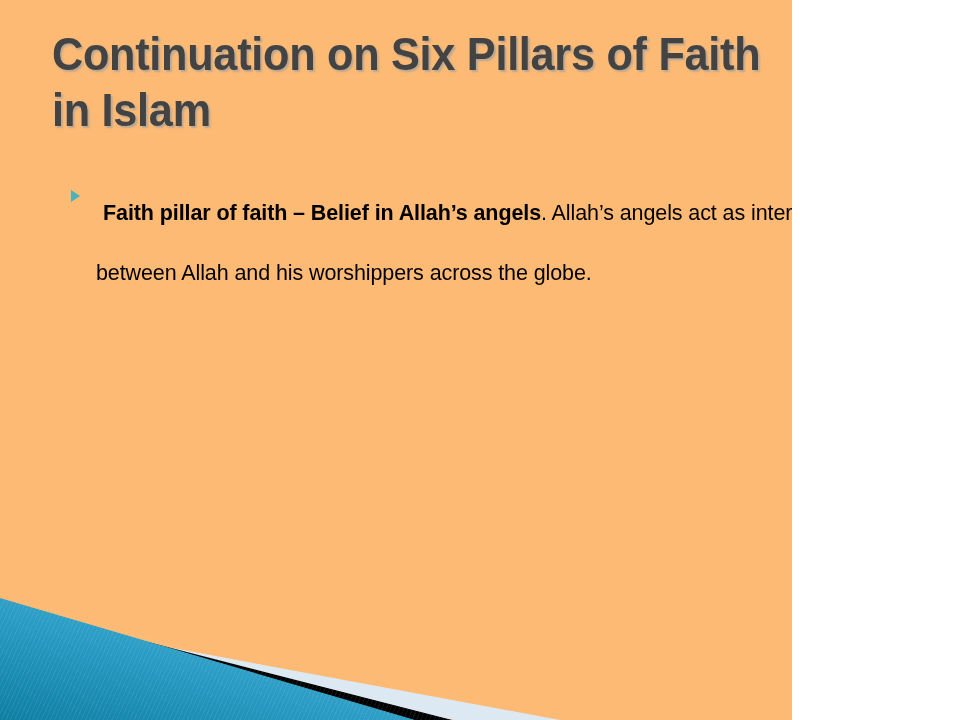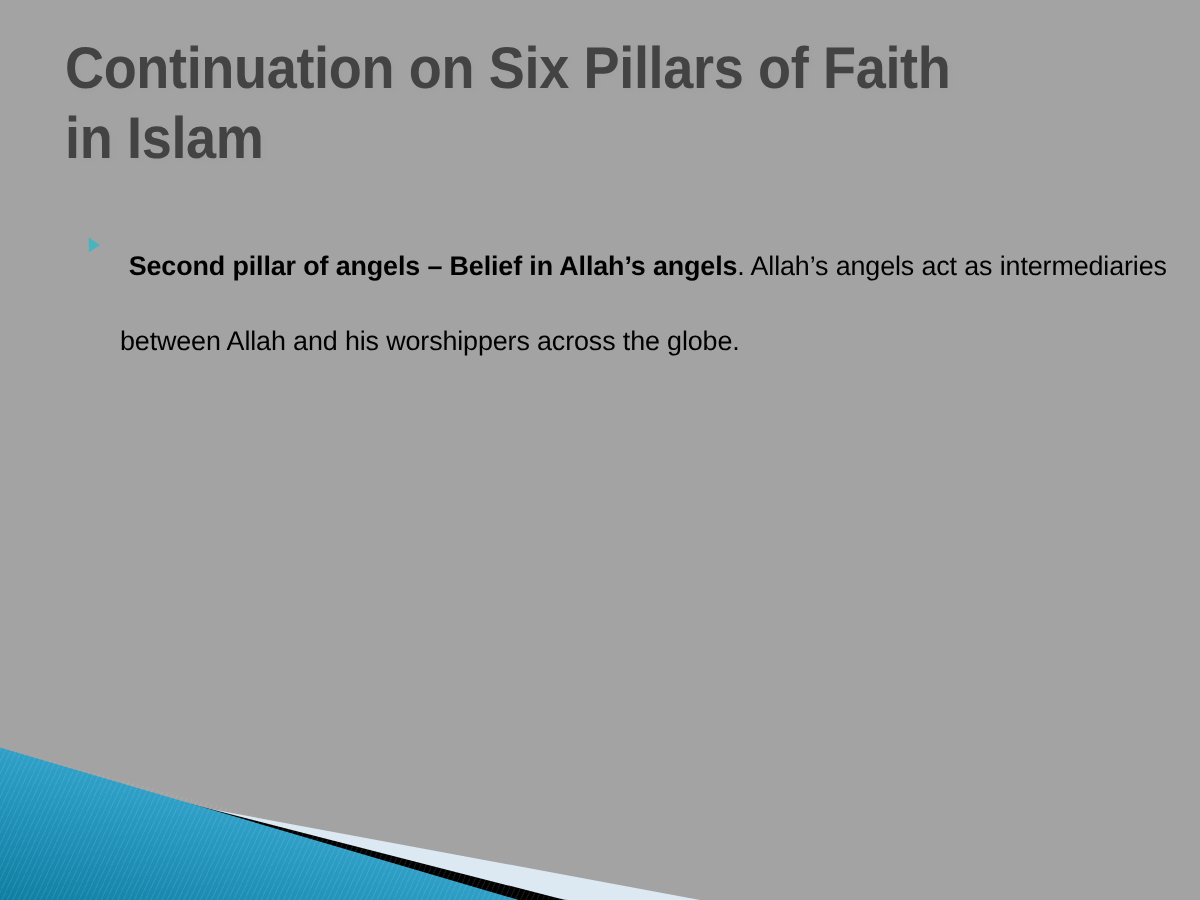--- a/index.html
+++ b/index.html
@@ -6,23 +6,23 @@
     margin: 0;
     padding: 0;
     background: #ffffff;
   }
   body {
     font-family: "Liberation Sans", sans-serif;
   }
 
   .slide {
     position: relative;
-    width: 960px;
+    width: 792px;
     height: 720px;
-    background: #a3a3a3;
+    background: #fdba74;
     overflow: hidden;
   }
 
   
   .title-block {
     position: absolute;
     left: 52px;
     top: 26px;
     width: 860px;
   }
@@ -122,21 +122,21 @@
 
   <div class="title-block">
     <h1 class="slide-title">Continuation on Six Pillars of Faith
 in Islam</h1>
   </div>
 
   <div class="body-block">
 
     <div class="bullet-row">
       <span class="bullet-marker"></span>
-      <p class="bullet-text"><span class="lead-space"></span><b>Second pillar of angels – Belief in Allah’s angels</b><span>. Allah’s angels act as intermediaries between Allah and his worshippers across the globe.</span></p>
+      <p class="bullet-text"><span class="lead-space"></span><b>Faith pillar of faith – Belief in Allah’s angels</b><span>. Allah’s angels act as intermediaries between Allah and his worshippers across the globe.</span></p>
     </div>
 
 
   </div>
 
   <div class="decor">
     <svg viewBox="0 0 960 140" preserveAspectRatio="none" aria-hidden="true">
       <defs>
         <linearGradient id="tealGrad" x1="0" y1="1" x2="1" y2="0">
           <stop offset="0%" stop-color="#0e7ea2"></stop>

